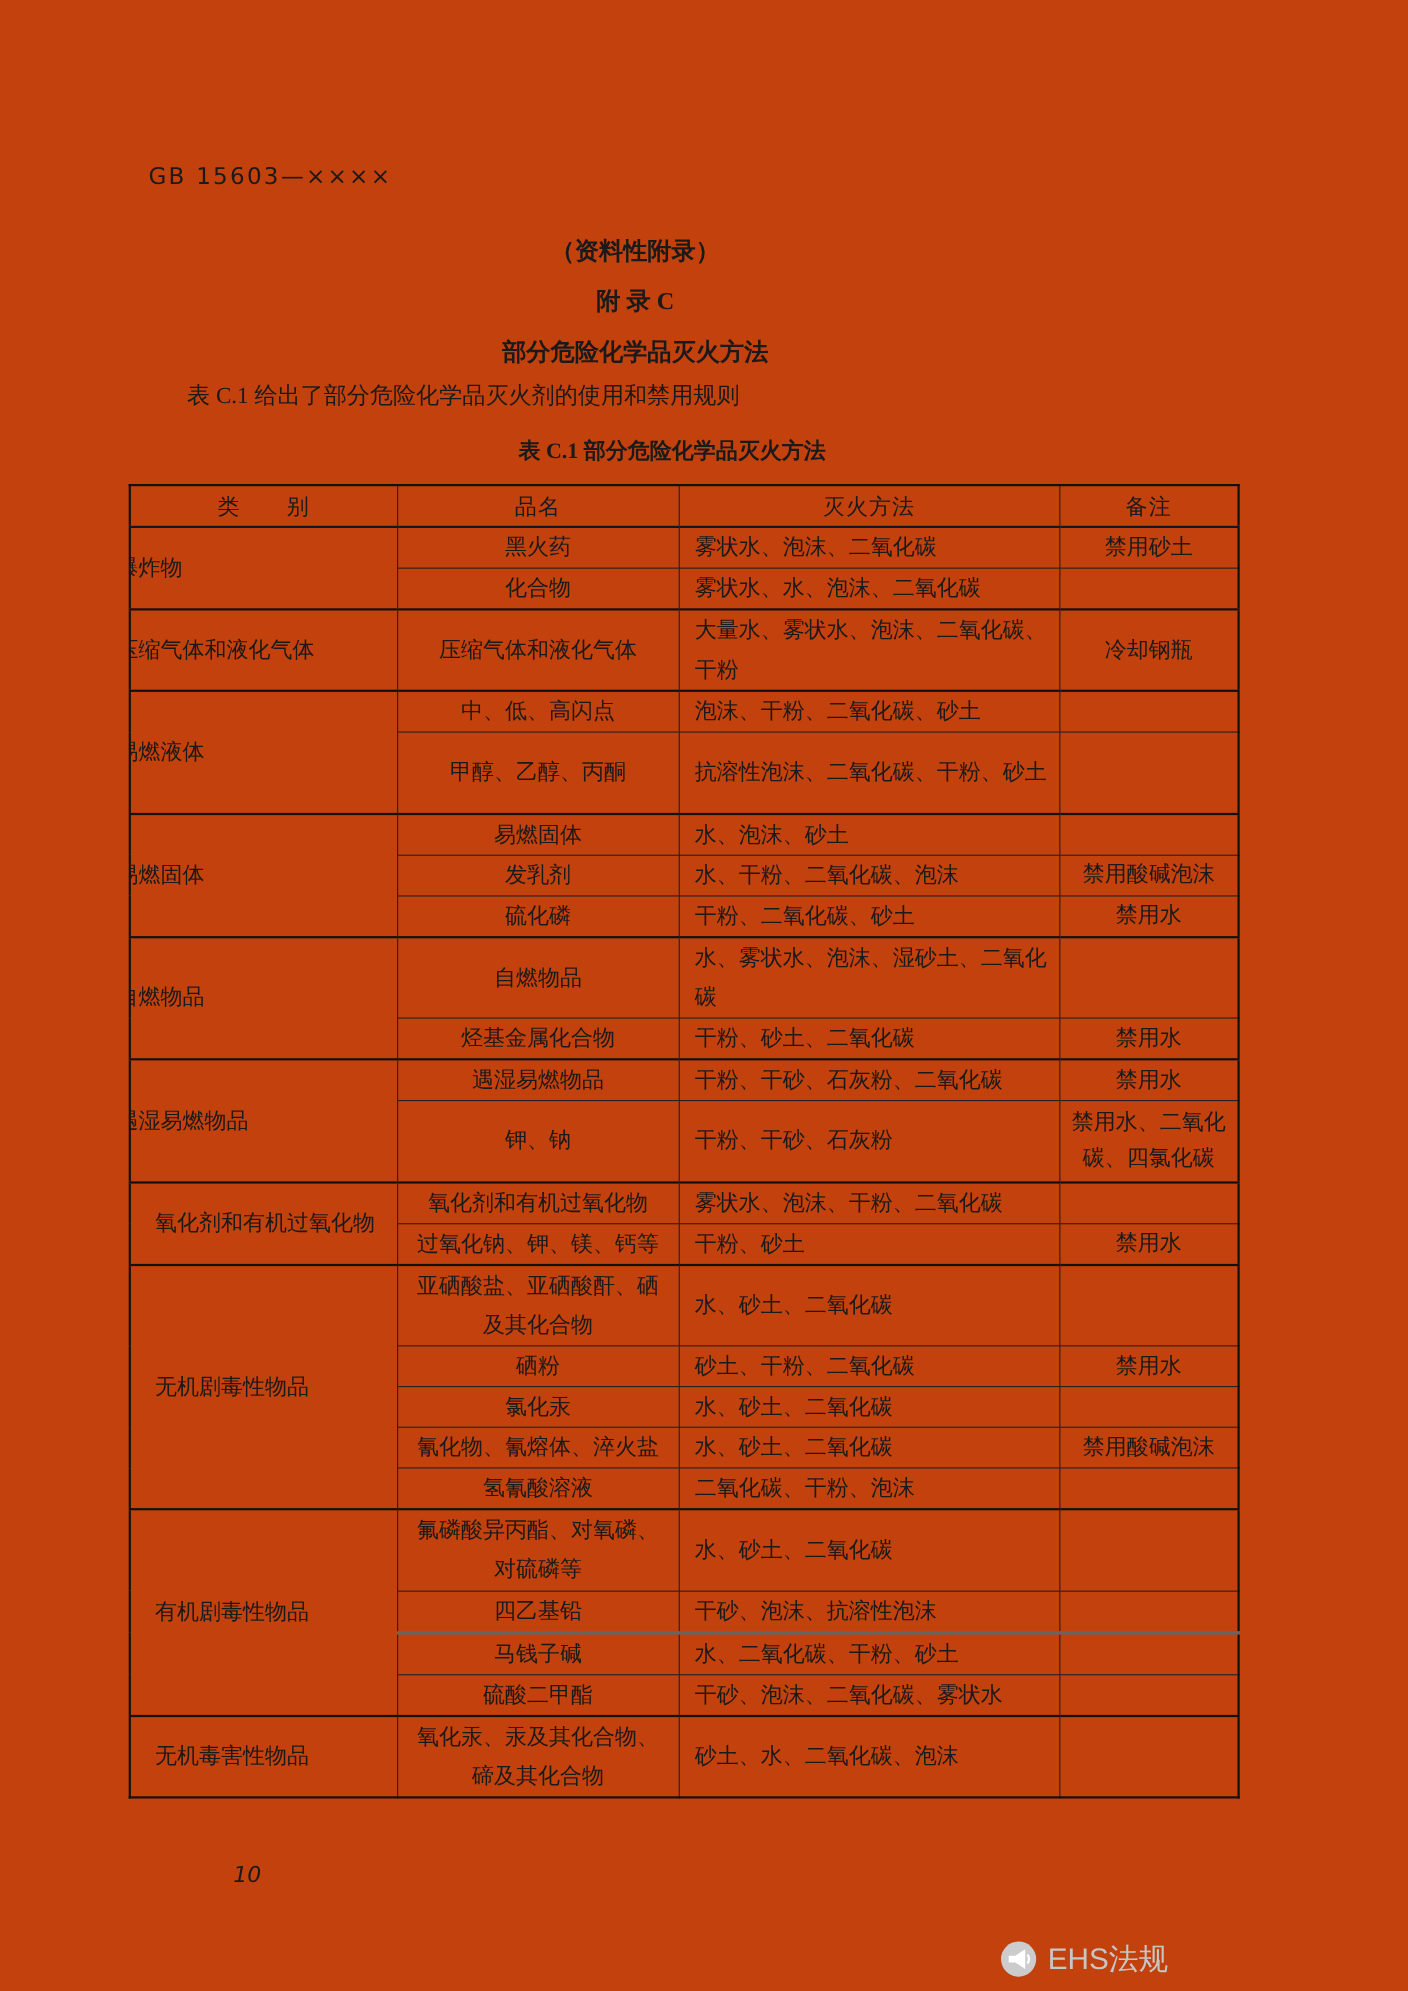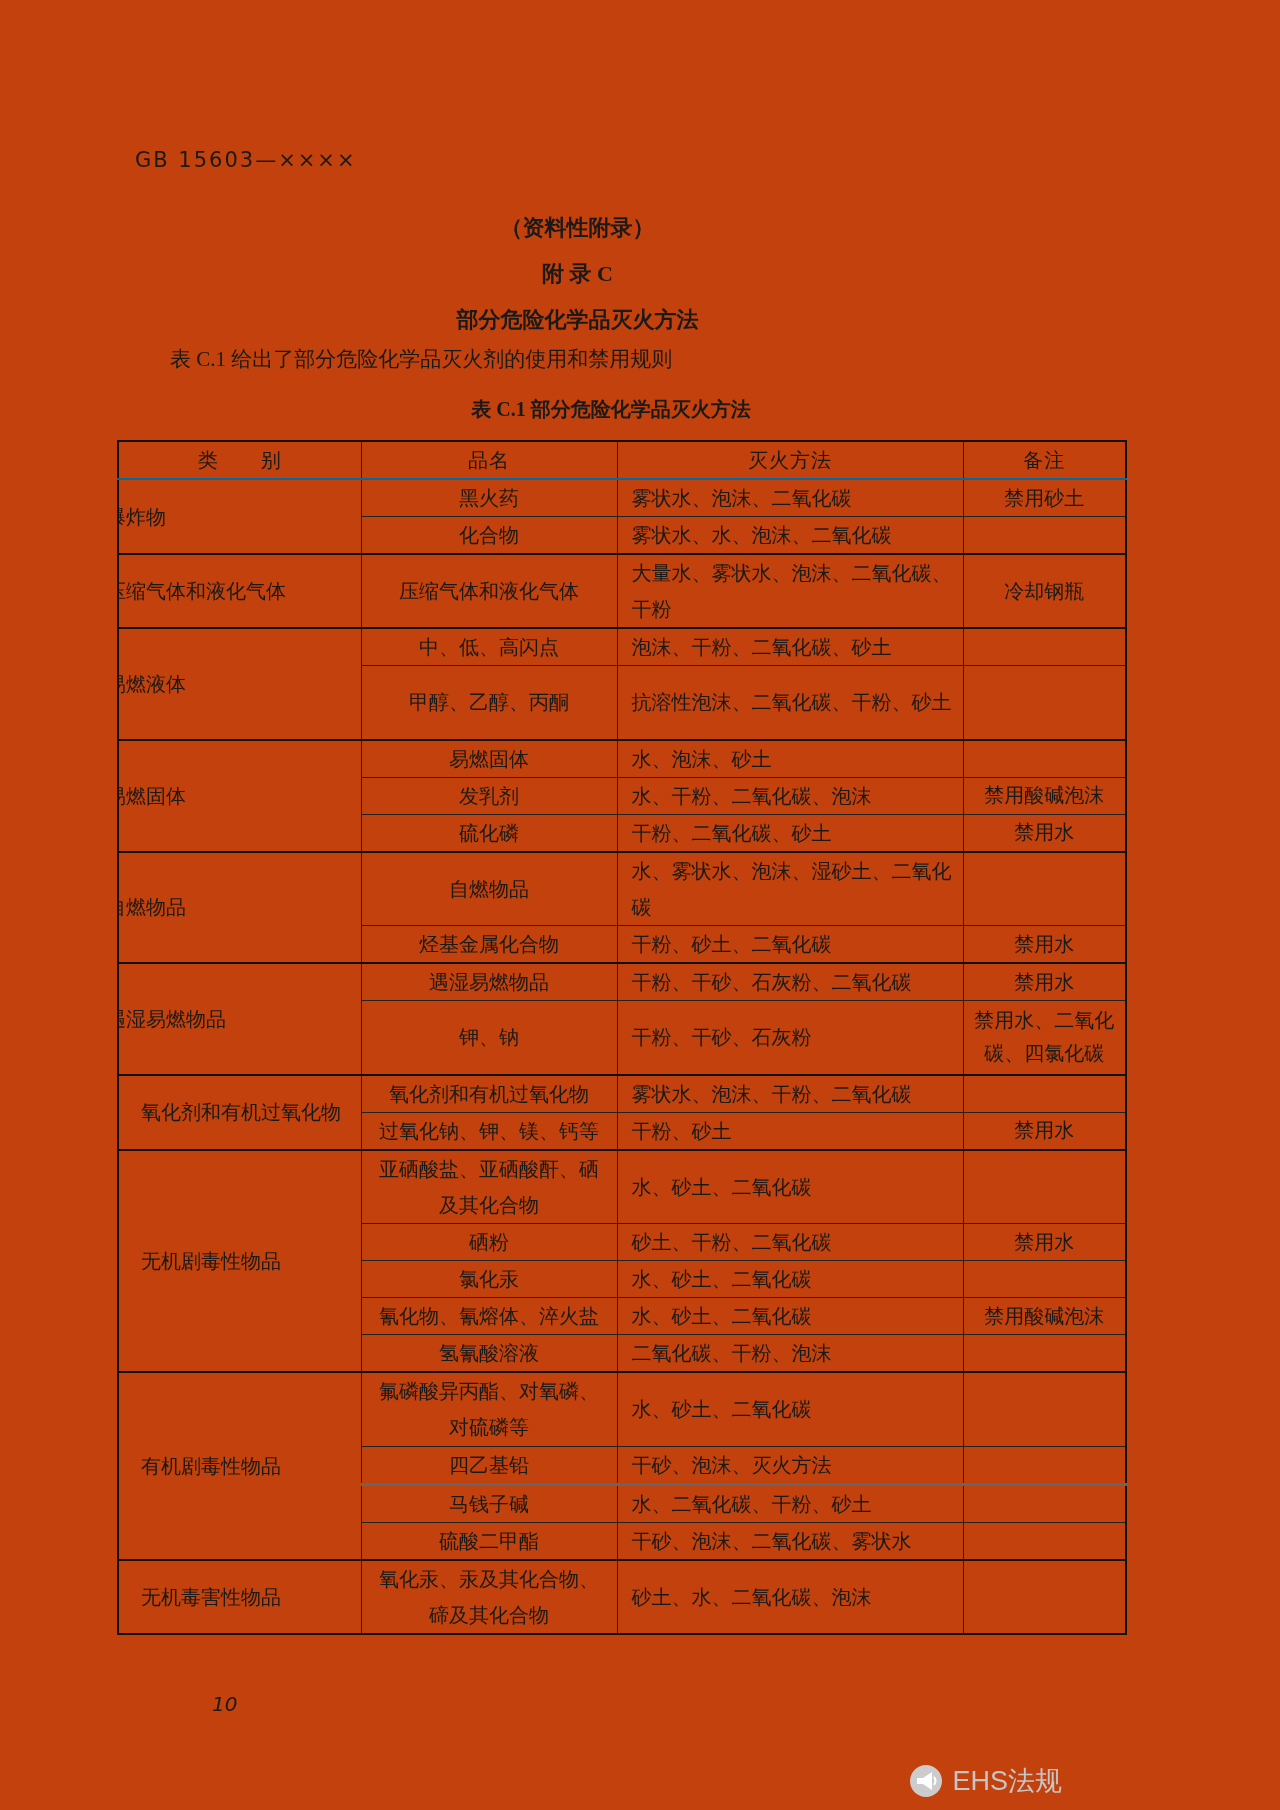--- a/index.html
+++ b/index.html
@@ -36,21 +36,21 @@
     width:1008px;
     font-size:20px;
   }
   table.c1, table.c1 td, table.c1 th{
     border:1.5px solid #222;
   }
   table.c1{border:2px solid #111;}
   table.c1 th{
     font-weight:normal;
     text-align:center;
-    border-bottom:2px solid #0369a1;
+    border-bottom:2px solid #0f172a;
     letter-spacing:1px;
   }
   td.cat{
     text-align:left;
     vertical-align:middle;
     overflow:hidden;
     line-height:34px;
     padding:0;
   }
   td.cat .cat-inner{padding-left:22px;}
@@ -228,21 +228,21 @@
         <tr class="group-start" style="height: 74px;">
           <td class="cat" rowspan="4">
             <div class="cat-inner">有机剧毒性物品</div>
           </td>
           <td class="name">氟磷酸异丙酯、对氧磷、对硫磷等</td>
           <td class="method">水、砂土、二氧化碳</td>
           <td class="note"></td>
         </tr>
         <tr style="height: 37px;">
           <td class="name">四乙基铅</td>
-          <td class="method">干砂、泡沫、灭火方法</td>
+          <td class="method">干砂、泡沫、抗溶性泡沫</td>
           <td class="note"></td>
         </tr>
         <tr class="thick-top" style="height: 37px;">
           <td class="name">马钱子碱</td>
           <td class="method">水、二氧化碳、干粉、砂土</td>
           <td class="note"></td>
         </tr>
         <tr style="height: 37px;">
           <td class="name">硫酸二甲酯</td>
           <td class="method">干砂、泡沫、二氧化碳、雾状水</td>

